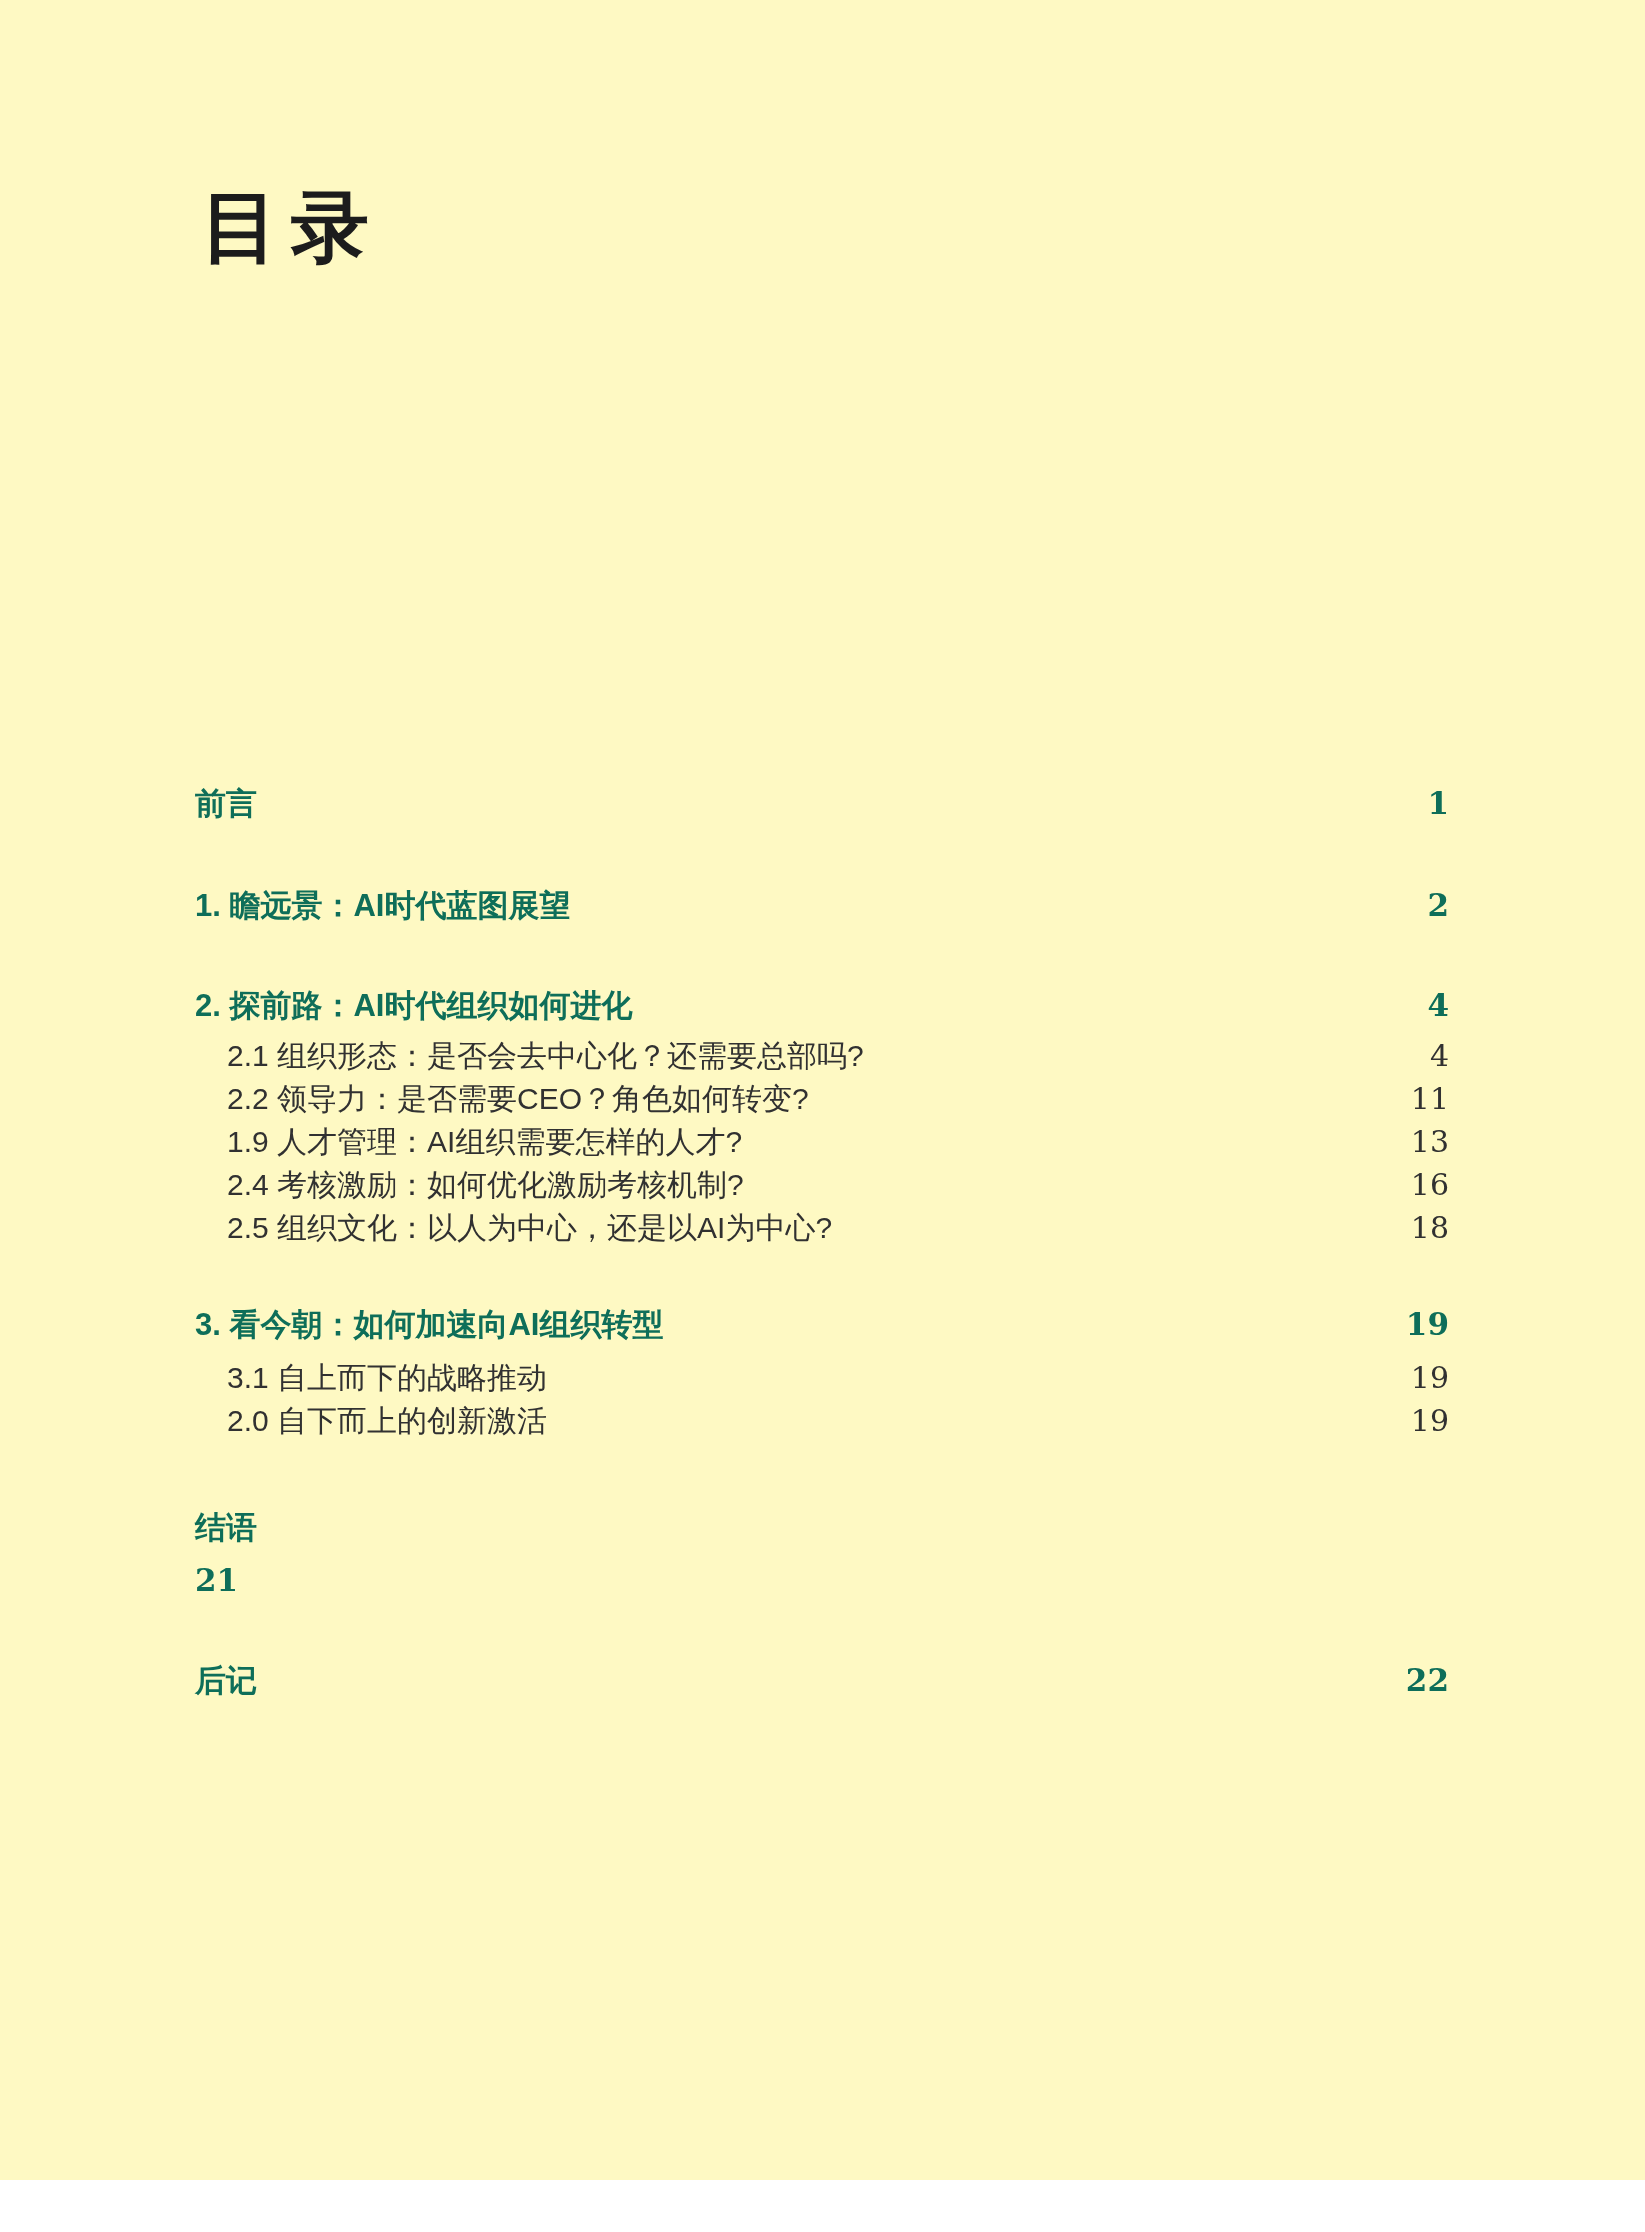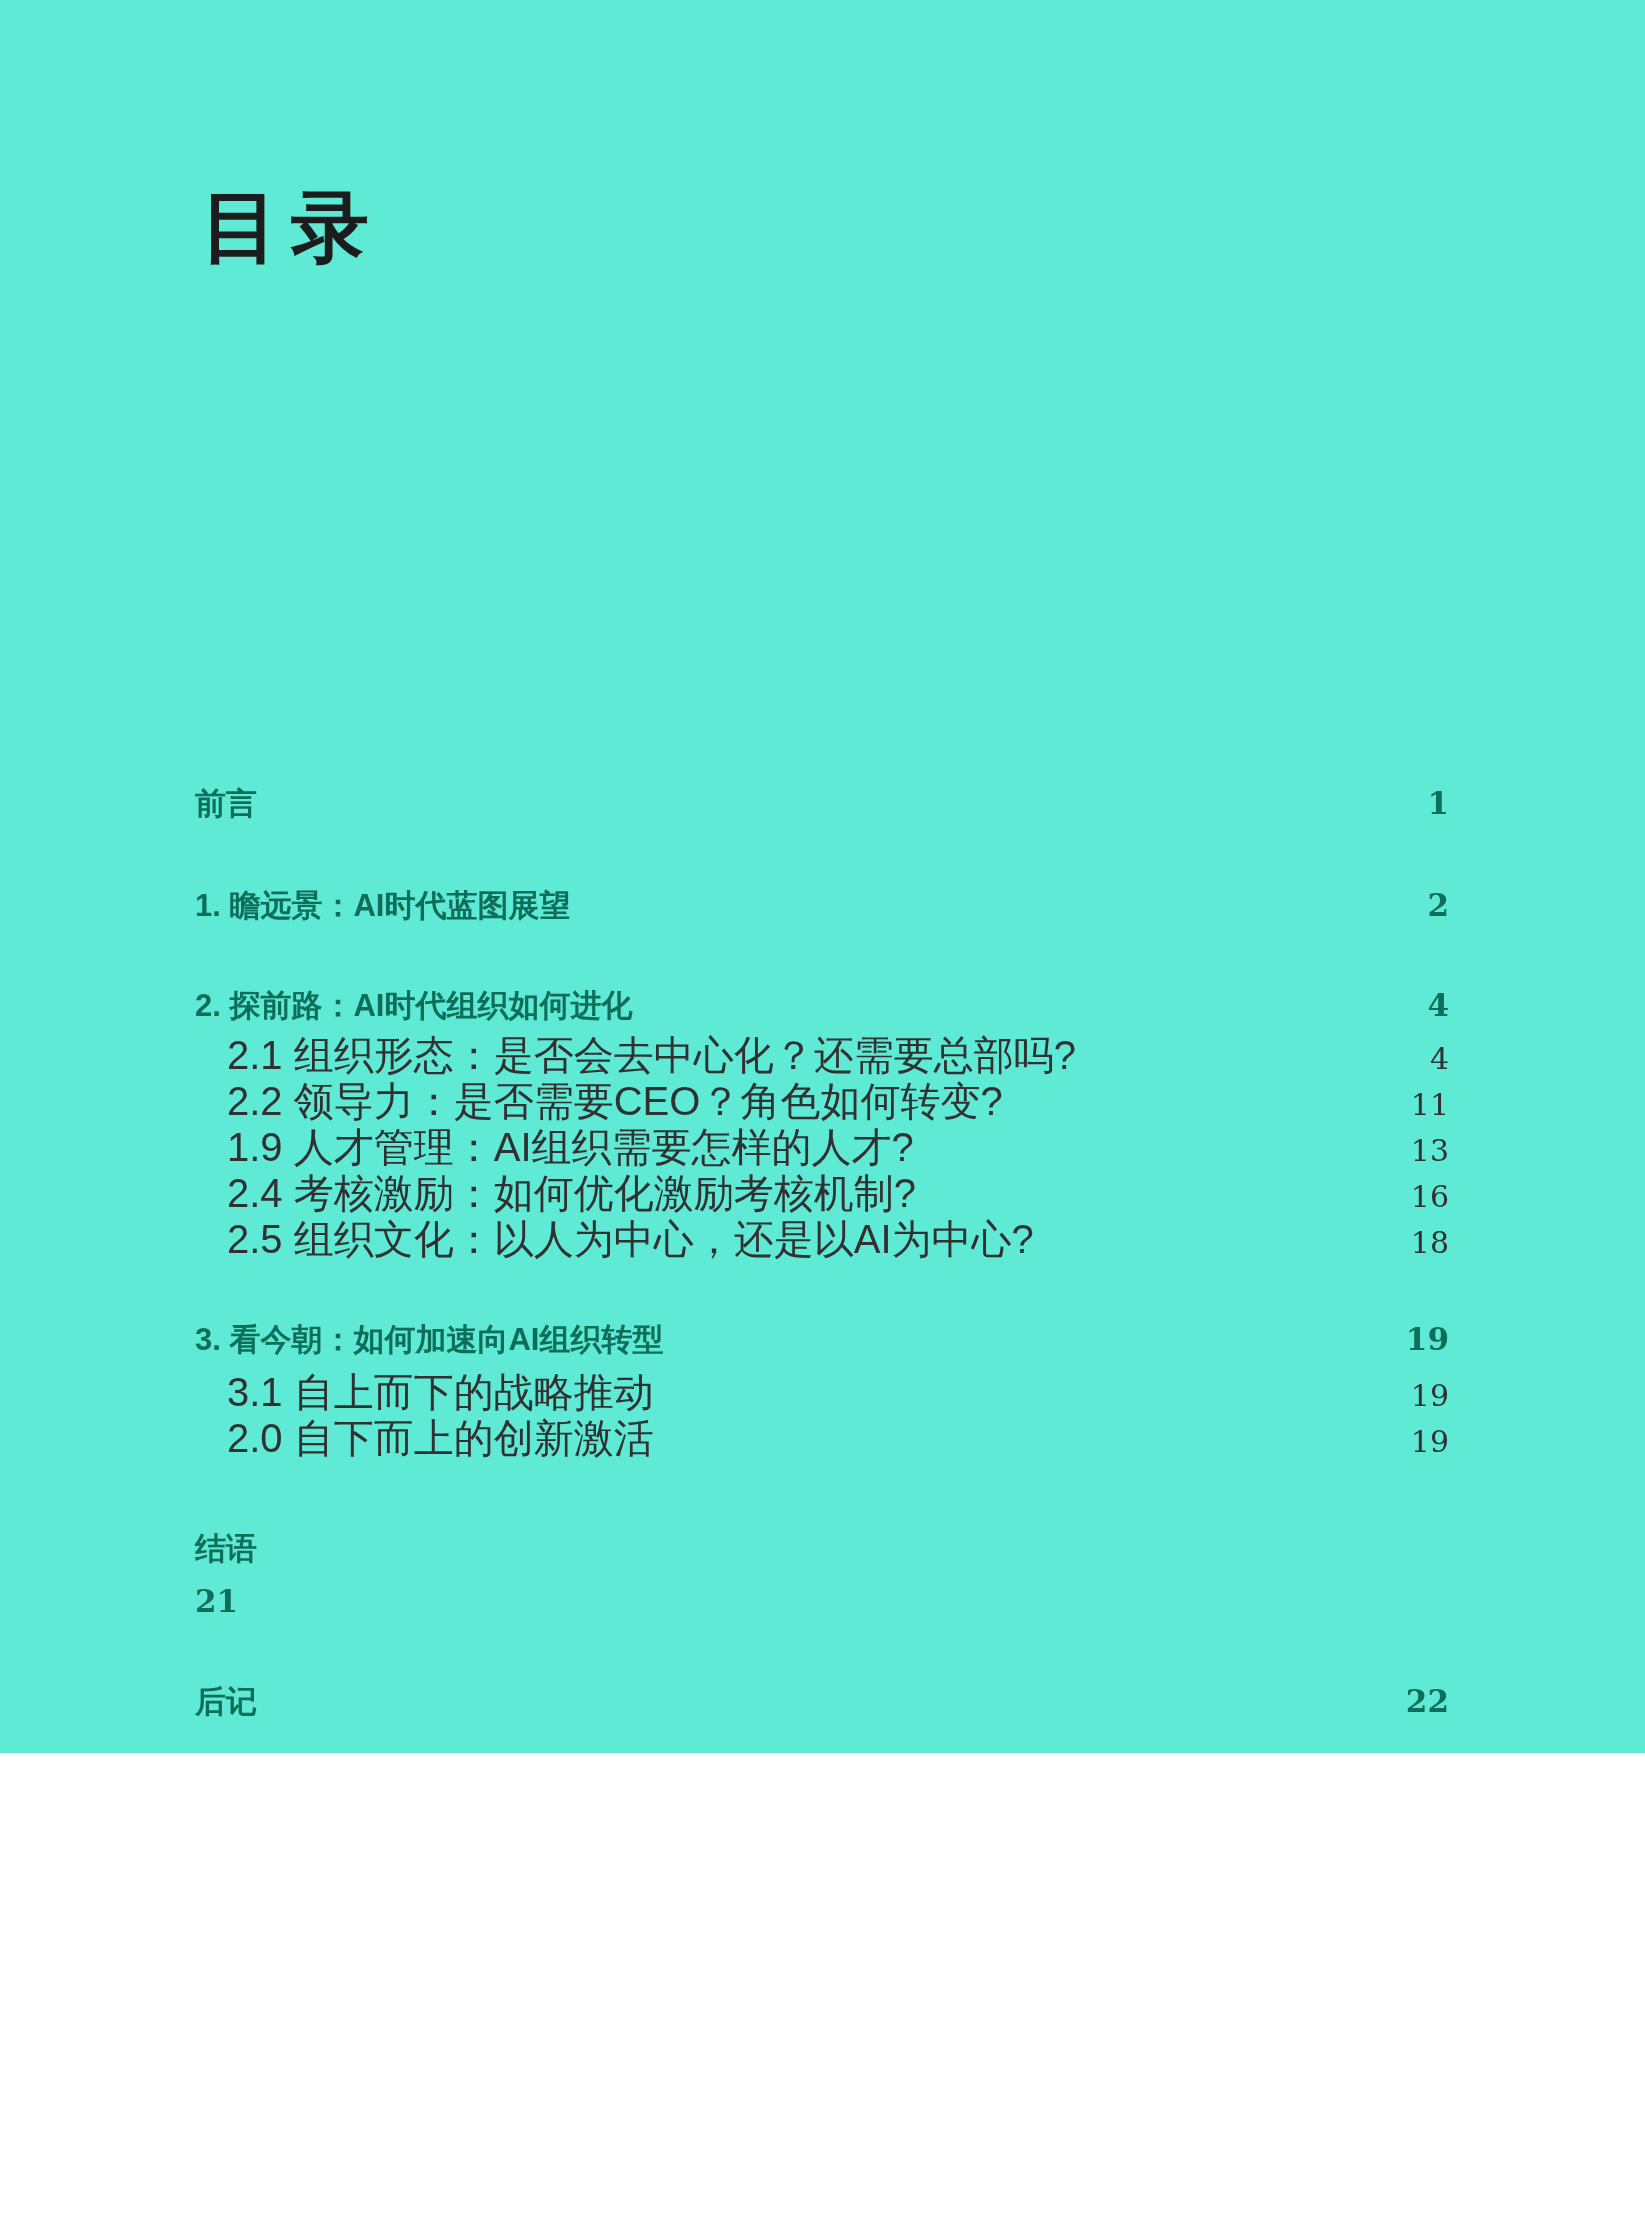--- a/index.html
+++ b/index.html
@@ -1,22 +1,22 @@
 <!DOCTYPE html>
 <html lang="zh" style="--accent: #0E6E59; --body-ink: #313131; --title-ink: #1c1c1c;"><head>
 <meta charset="utf-8">
 <style>
   :root { --accent: #0E6E59; --body-ink: #313131; --title-ink: #1c1c1c; }
   * { box-sizing: border-box; }
   html, body { margin: 0; padding: 0; background: #ffffff; }
   .page {
     position: relative;
     width: 1646px;
-    height: 1753px;
-    background: #5eead4;
+    height: 2180px;
+    background: #fef9c3;
     overflow: hidden;
     font-family: "Liberation Sans", sans-serif;
     text-decoration: underline;
   }
   .content {
     position: absolute;
     left: 195px;
     top: 0;
     width: 1254px;
   }
@@ -45,21 +45,21 @@
     font-size: 31px;
   }
   .row.section .pagenum {
     color: var(--accent);
     font-weight: 700;
     font-size: 31px;
   }
   .row.sub .label {
     color: var(--body-ink);
     font-weight: 400;
-    font-size: 40px;
+    font-size: 30px;
     padding-left: 32px;
   }
   .row.sub .pagenum {
     color: var(--body-ink);
     font-weight: 400;
     font-size: 30px;
   }
   .pagenum { font-family: "DejaVu Serif", serif; }
   
   .m515 { margin-top: 512px; }

